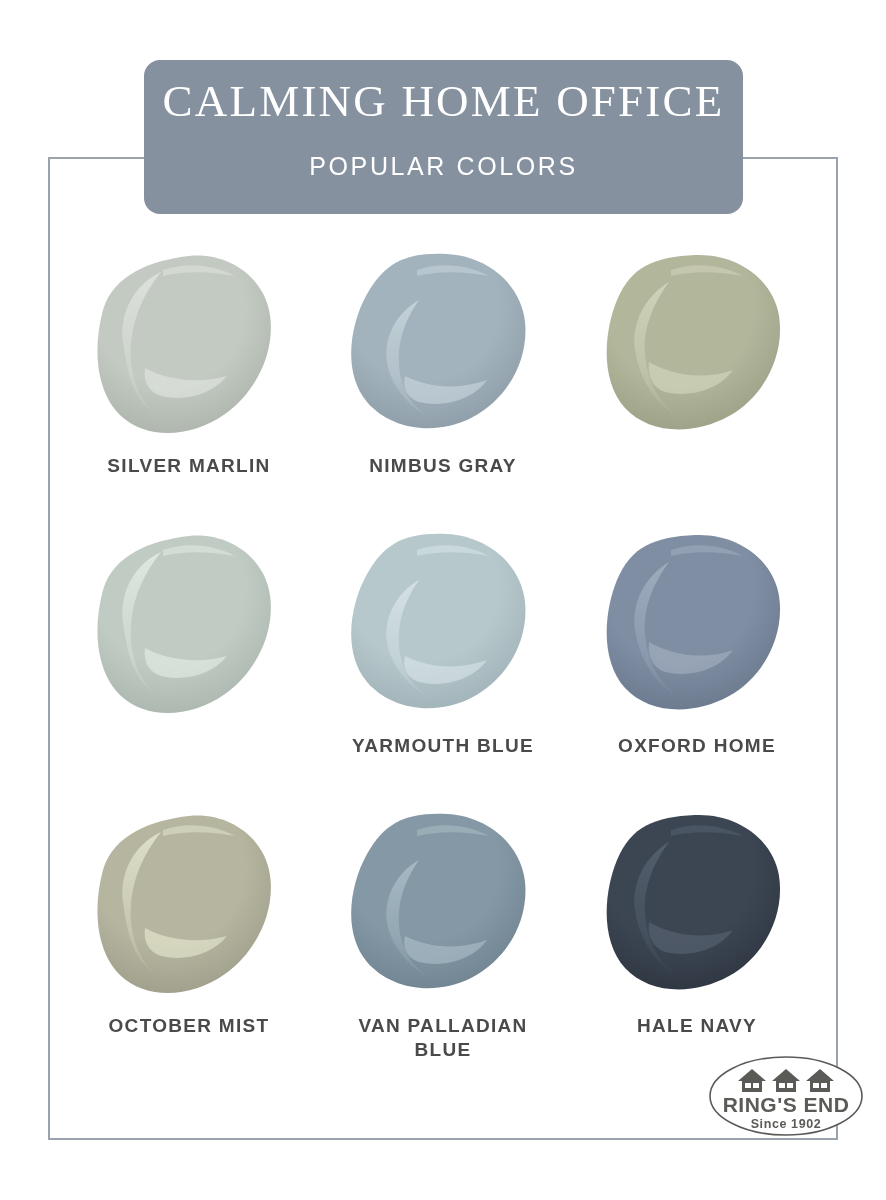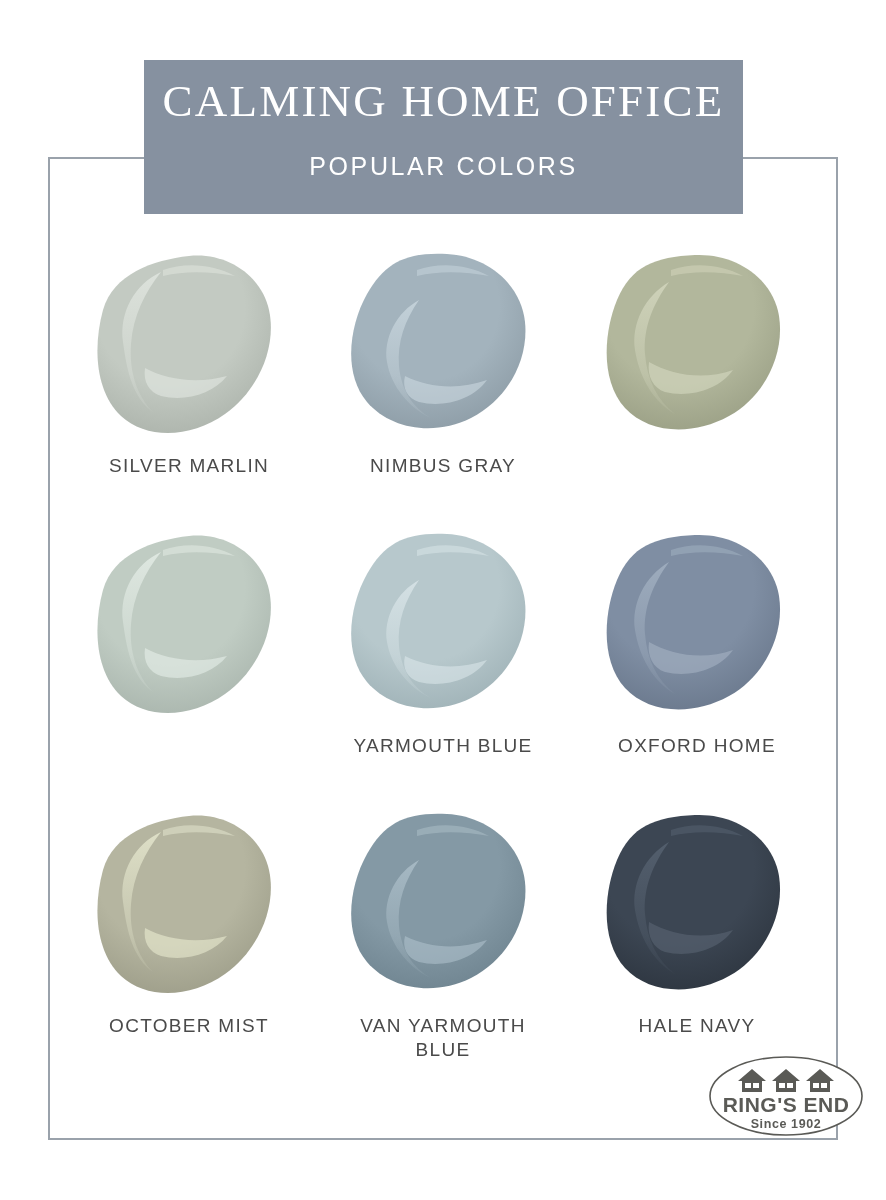--- a/index.html
+++ b/index.html
@@ -33,20 +33,21 @@
     left: 144px;
     top: 60px;
     width: 599px;
     height: 154px;
     background: #8691a0;
     display: flex;
     flex-direction: column;
     align-items: center;
     justify-content: center;
     box-sizing: border-box;
+    border-radius: 16px;
   }
   #banner-title {
     font-family: "Liberation Serif", "DejaVu Serif", serif;
     font-size: 45px;
     color: #ffffff;
     letter-spacing: 2.2px;
     line-height: 1;
     white-space: nowrap;
     margin: 0 0 14px 0;
     font-weight: 400;
@@ -92,21 +93,21 @@
     height: 100%;
   }
   .swatch-label {
     margin-top: 8px;
     font-size: 19px;
     letter-spacing: 1.3px;
     color: #4a4a4a;
     text-align: center;
     line-height: 1.28;
     max-width: 215px;
-    font-weight: 400;
+    font-weight: 700;
   }
 
   
   #logo {
     position: absolute;
     left: 706px;
     top: 1048px;
     width: 160px;
     height: 96px;
   }
@@ -288,21 +289,21 @@
               <stop offset="0%" stop-color="#b3c5cf" stop-opacity="0.95"></stop>
               <stop offset="100%" stop-color="#b3c5cf" stop-opacity="0.15"></stop>
             </linearGradient>
           </defs>
           <path d="M100,4 C140,6 174,34 178,72 C182,110 160,150 124,168 C88,186 44,180 20,152 C-4,124 2,76 20,44 C38,12 60,2 100,4 Z" fill="url(#r7)"></path>
           <path d="M40,112 C36,88 50,62 72,50 C58,70 50,92 52,116 C54,140 66,158 84,168 C62,158 44,136 40,112 Z" fill="url(#g7)" opacity="0.75"></path>
           <path d="M58,126 C82,138 112,140 140,130 C126,150 96,158 72,152 C60,148 55,138 58,126 Z" fill="#b3c5cf" opacity="0.55"></path>
           <path d="M70,20 C92,12 120,14 142,26 C120,22 94,20 70,26 Z" fill="#b3c5cf" opacity="0.45"></path>
         </svg>
       </div>
-      <div class="swatch-label">VAN YARMOUTH BLUE</div>
+      <div class="swatch-label">VAN PALLADIAN BLUE</div>
     </div>
     <div class="cell">
       <div class="blob-wrap">
         <svg class="blob" viewBox="0 0 192 196">
           <defs>
             <radialGradient id="r8" cx="42%" cy="30%" r="78%">
               <stop offset="0%" stop-color="#3c4653"></stop>
               <stop offset="55%" stop-color="#3c4653"></stop>
               <stop offset="100%" stop-color="#2c343e"></stop>
             </radialGradient>

